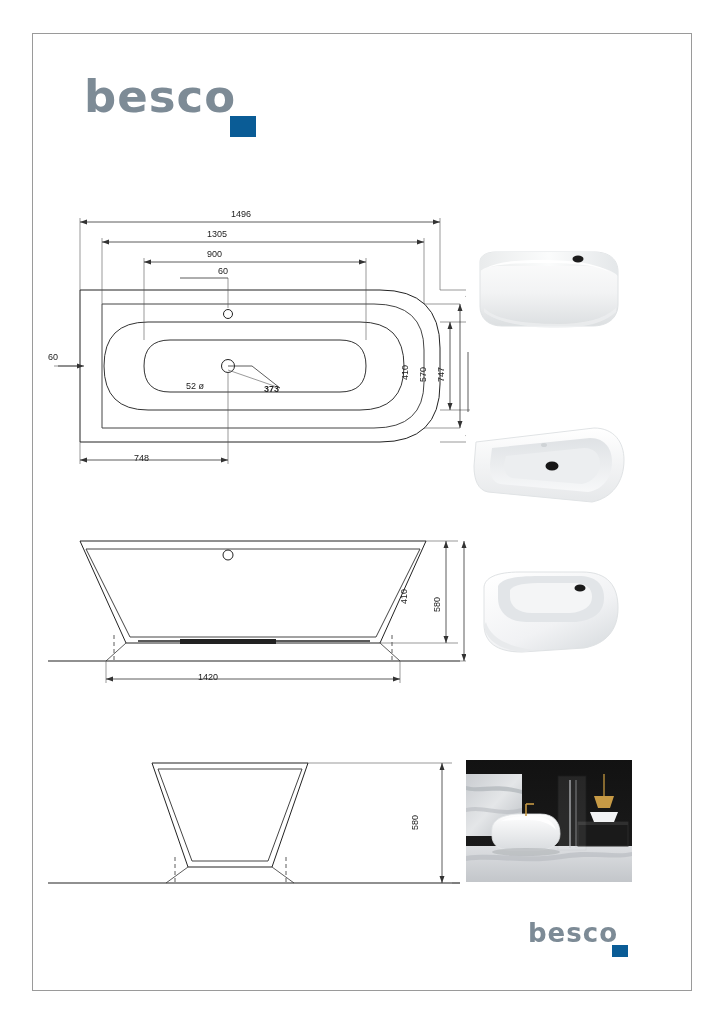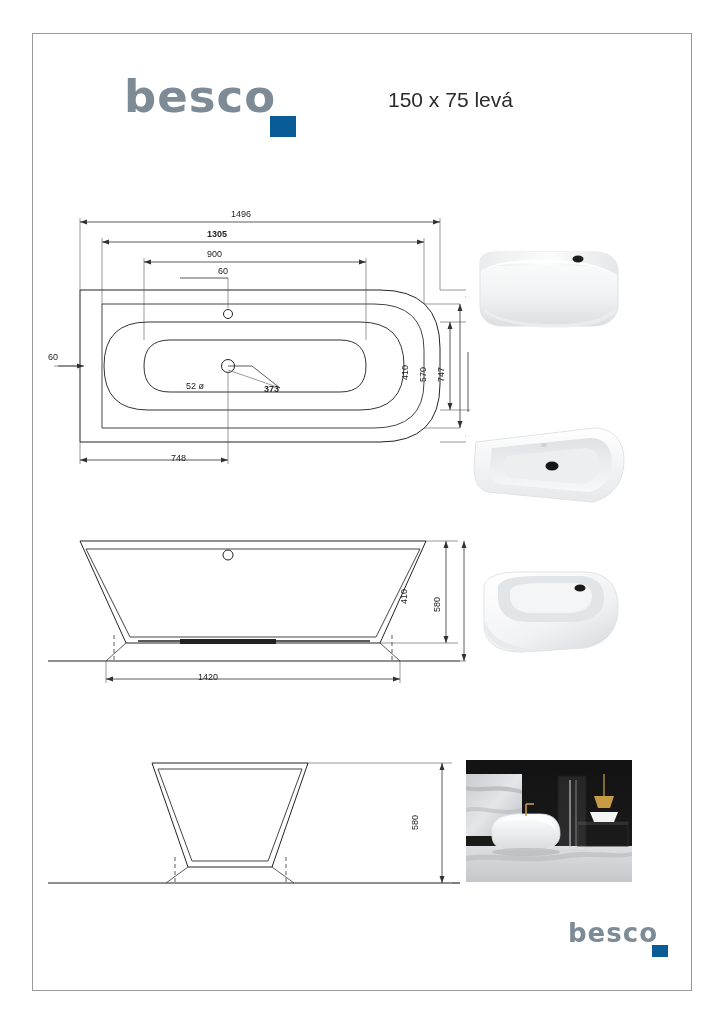--- a/index.html
+++ b/index.html
@@ -26,21 +26,20 @@
     width: 660px;
     height: 958px;
     border: 1px solid #9a9a9a;
     box-sizing: border-box;
   }
 
   
   .logo {
     position: absolute;
     font-family: "DejaVu Sans", sans-serif;
-    margin-left: 40px;
   }
   .logo .wordmark {
     font-size: 44px;
     font-weight: bold;
     color: #7d8b96;
     letter-spacing: 1px;
     line-height: 1;
   }
   .logo .drop {
     position: absolute;
@@ -98,21 +97,20 @@
 <body>
 
 <div class="sheet">
   <div class="sheet-border"></div>
 
   <div class="logo logo-main">
     <div class="wordmark">besco</div>
     <div class="drop"></div>
   </div>
 
-  <div class="title">150 x 75 levá</div>
 
   <svg class="draw" style="left:40px; top:200px;" width="430" height="290" viewBox="0 0 430 290">
     <g fill="none" stroke="#222" stroke-width="1">
 
       <path d="M40,90 L340,90 Q400,90 400,148 L400,184 Q400,242 340,242 L40,242 Z"></path>
 
       <path d="M62,104 L334,104 Q384,104 384,150 L384,182 Q384,228 334,228 L62,228 Z" stroke="#444"></path>
 
       <path d="M108,122 L320,122 Q364,122 364,166 Q364,210 320,210 L108,210 Q64,210 64,166 Q64,122 108,122 Z" stroke="#333"></path>
 
@@ -174,30 +172,30 @@
         <polygon points="420,104 417.5,111 422.5,111"></polygon>
         <polygon points="420,228 417.5,221 422.5,221"></polygon>
         <polygon points="428,90 425.5,97 430.5,97"></polygon>
         <polygon points="428,242 425.5,235 430.5,235"></polygon>
         <polygon points="44,166 37,163.5 37,168.5"></polygon>
       </g>
     </g>
   </svg>
 
   <div class="dim-text" style="left:207px; top:209px;margin-left:24px;">1496</div>
-  <div class="dim-text" style="left:207px; top:229px;font-weight:bold;">1305</div>
+  <div class="dim-text" style="left:207px; top:229px;">1305</div>
   <div class="dim-text" style="left:207px; top:249px;">900</div>
   <div class="dim-text" style="left:218px; top:266px;">60</div>
   <div class="dim-text" style="left:48px; top:352px;">60</div>
   <div class="dim-text" style="left:186px; top:357px;margin-top:24px;">52 ø</div>
   <div class="dim-text" style="left:264px; top:384px;font-weight:bold;">373</div>
   <div class="dim-text vert" style="left:400px; top:380px;">410</div>
   <div class="dim-text vert" style="left:418px; top:382px;">570</div>
   <div class="dim-text vert" style="left:436px; top:382px;">747</div>
-  <div class="dim-text" style="left:134px; top:453px;margin-left:37px;">748</div>
+  <div class="dim-text" style="left:134px; top:453px;">748</div>
 
   <svg class="draw" style="left:40px; top:525px;" width="430" height="170" viewBox="0 0 430 170">
     <g fill="none" stroke="#222" stroke-width="1">
 
       <path d="M40,16 L386,16 L340,118 L86,118 Z"></path>
 
       <path d="M46,24 L380,24 L336,112 L90,112 Z" stroke="#444"></path>
 
       <line x1="8" y1="136" x2="420" y2="136" stroke="#222" stroke-width="1.2"></line>
 

